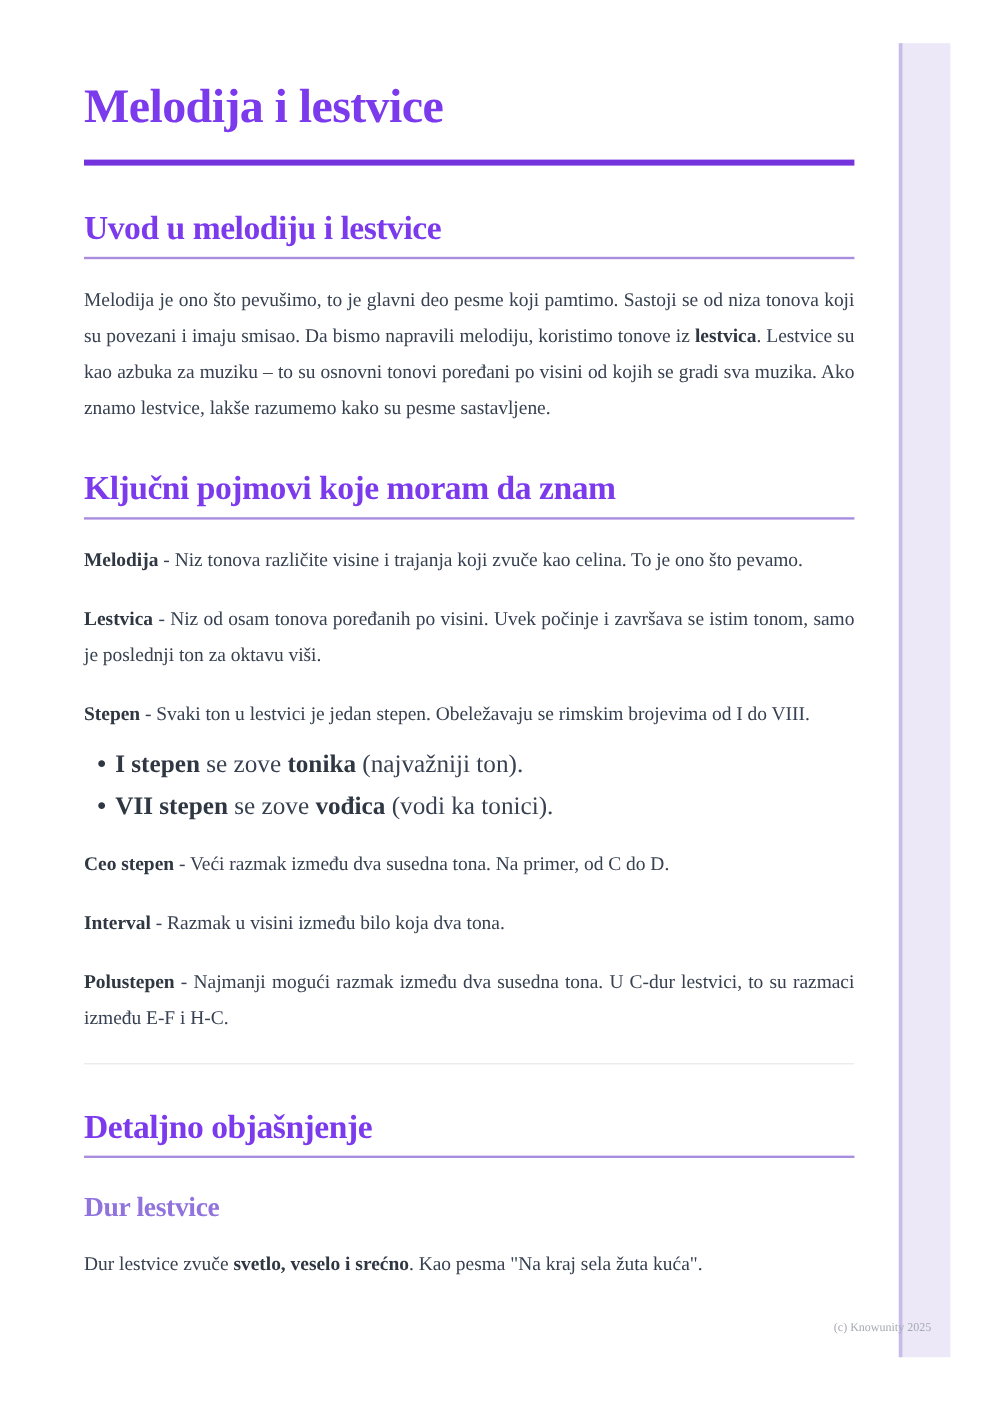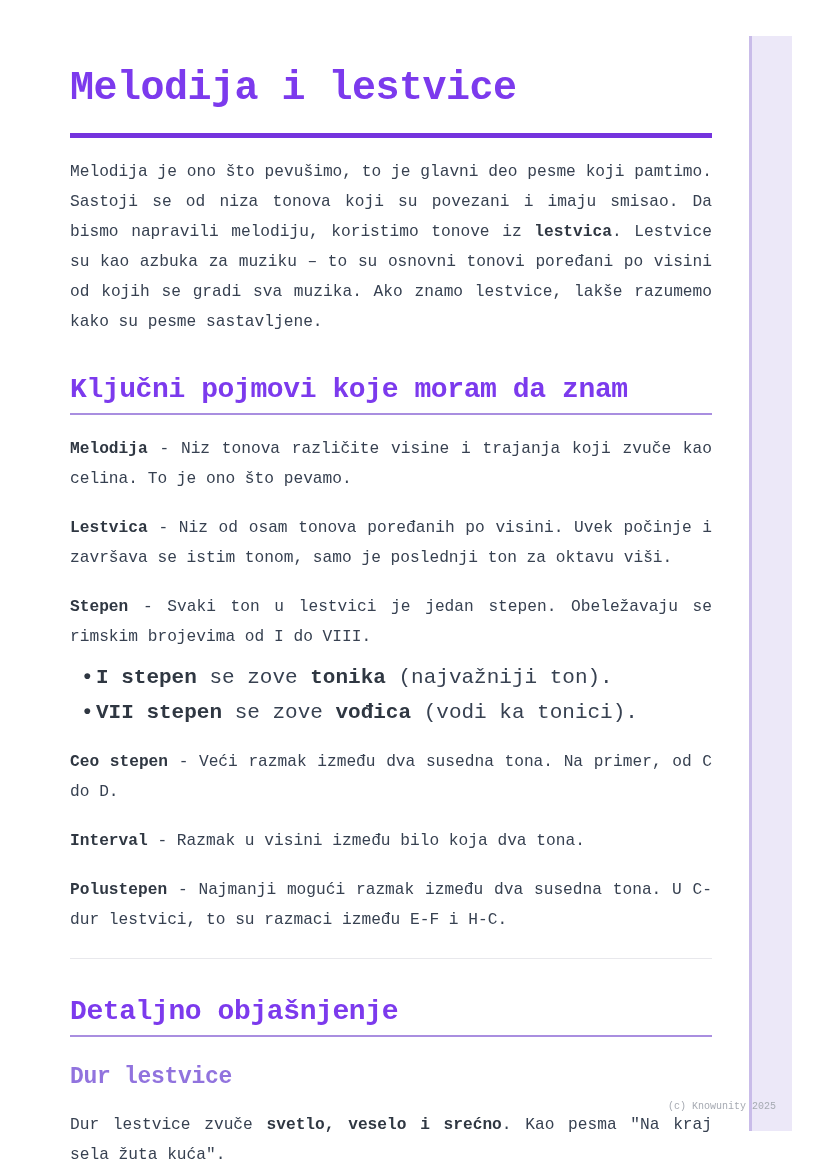--- a/index.html
+++ b/index.html
@@ -1,21 +1,21 @@
 <!DOCTYPE html>
 <html><head>
 <meta charset="utf-8">
 <style>
   html, body { margin: 0; padding: 0; background: #ffffff; }
   .page {
     position: relative;
     width: 828px;
     height: 1171px;
     background: #ffffff;
-    font-family: Liberation Mono, monospace;
+    font-family: Liberation Serif, serif;
     overflow: hidden;
   }
   .accent-bar {
     position: absolute;
     left: 749px;
     top: 36px;
     width: 40px;
     height: 1095px;
     background: #ece8f8;
     border-left: 3px solid #c9bce9;
@@ -107,20 +107,21 @@
 <div class="page">
 
   <div class="accent-bar"></div>
 
   <div class="content">
 
     <h1 class="doc-title">Melodija i lestvice</h1>
 
     <div class="title-rule"></div>
 
+    <h2 class="section-heading">Uvod u melodiju i lestvice</h2>
 
     <p class="body-par"><span>Melodija je ono što pevušimo, to je glavni deo pesme koji pamtimo. Sastoji se od niza tonova koji su povezani i imaju smisao. Da bismo napravili melodiju, koristimo tonove iz </span><b>lestvica</b><span>. Lestvice su kao azbuka za muziku – to su osnovni tonovi poređani po visini od kojih se gradi sva muzika. Ako znamo lestvice, lakše razumemo kako su pesme sastavljene.</span></p>
 
     <h2 class="section-heading">Ključni pojmovi koje moram da znam</h2>
 
     <p class="body-par"><b>Melodija</b><span> - Niz tonova različite visine i trajanja koji zvuče kao celina. To je ono što pevamo.</span></p>
 
     <p class="body-par"><b>Lestvica</b><span> - Niz od osam tonova poređanih po visini. Uvek počinje i završava se istim tonom, samo je poslednji ton za oktavu viši.</span></p>
 
     <p class="body-par"><b>Stepen</b><span> - Svaki ton u lestvici je jedan stepen. Obeležavaju se rimskim brojevima od I do VIII.</span></p>

